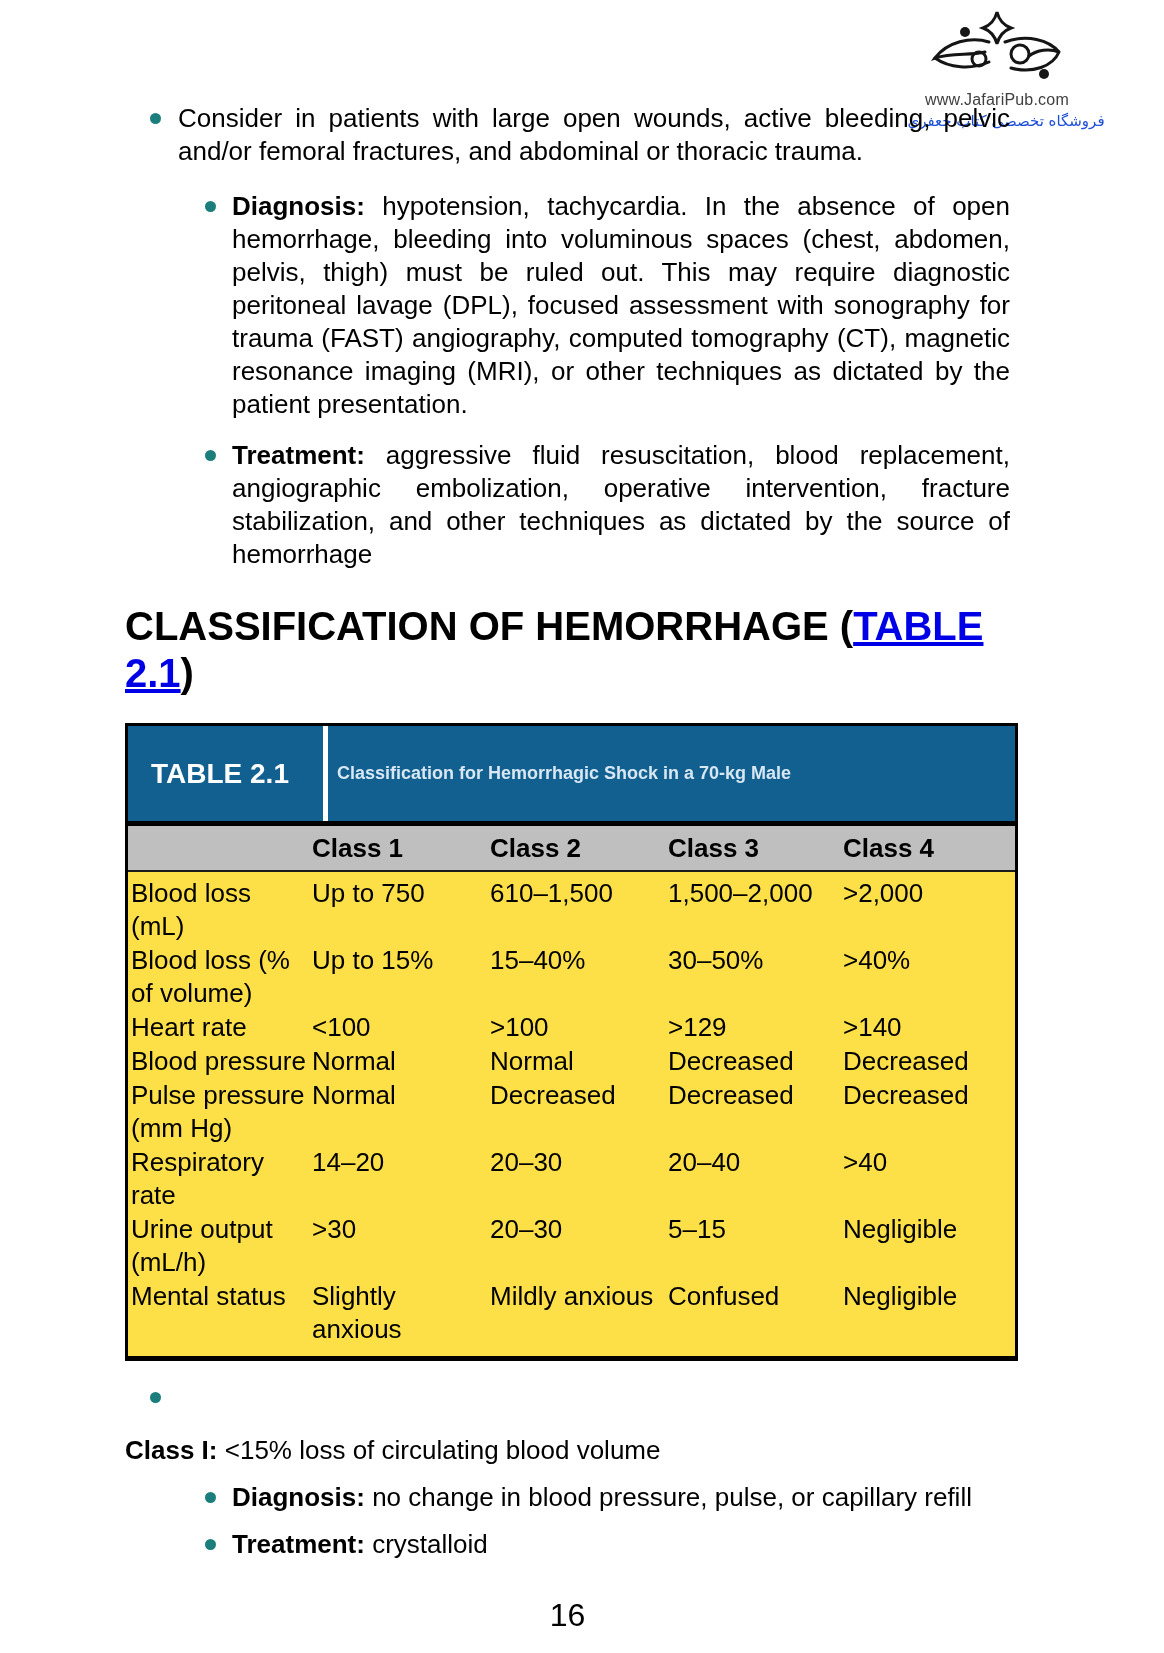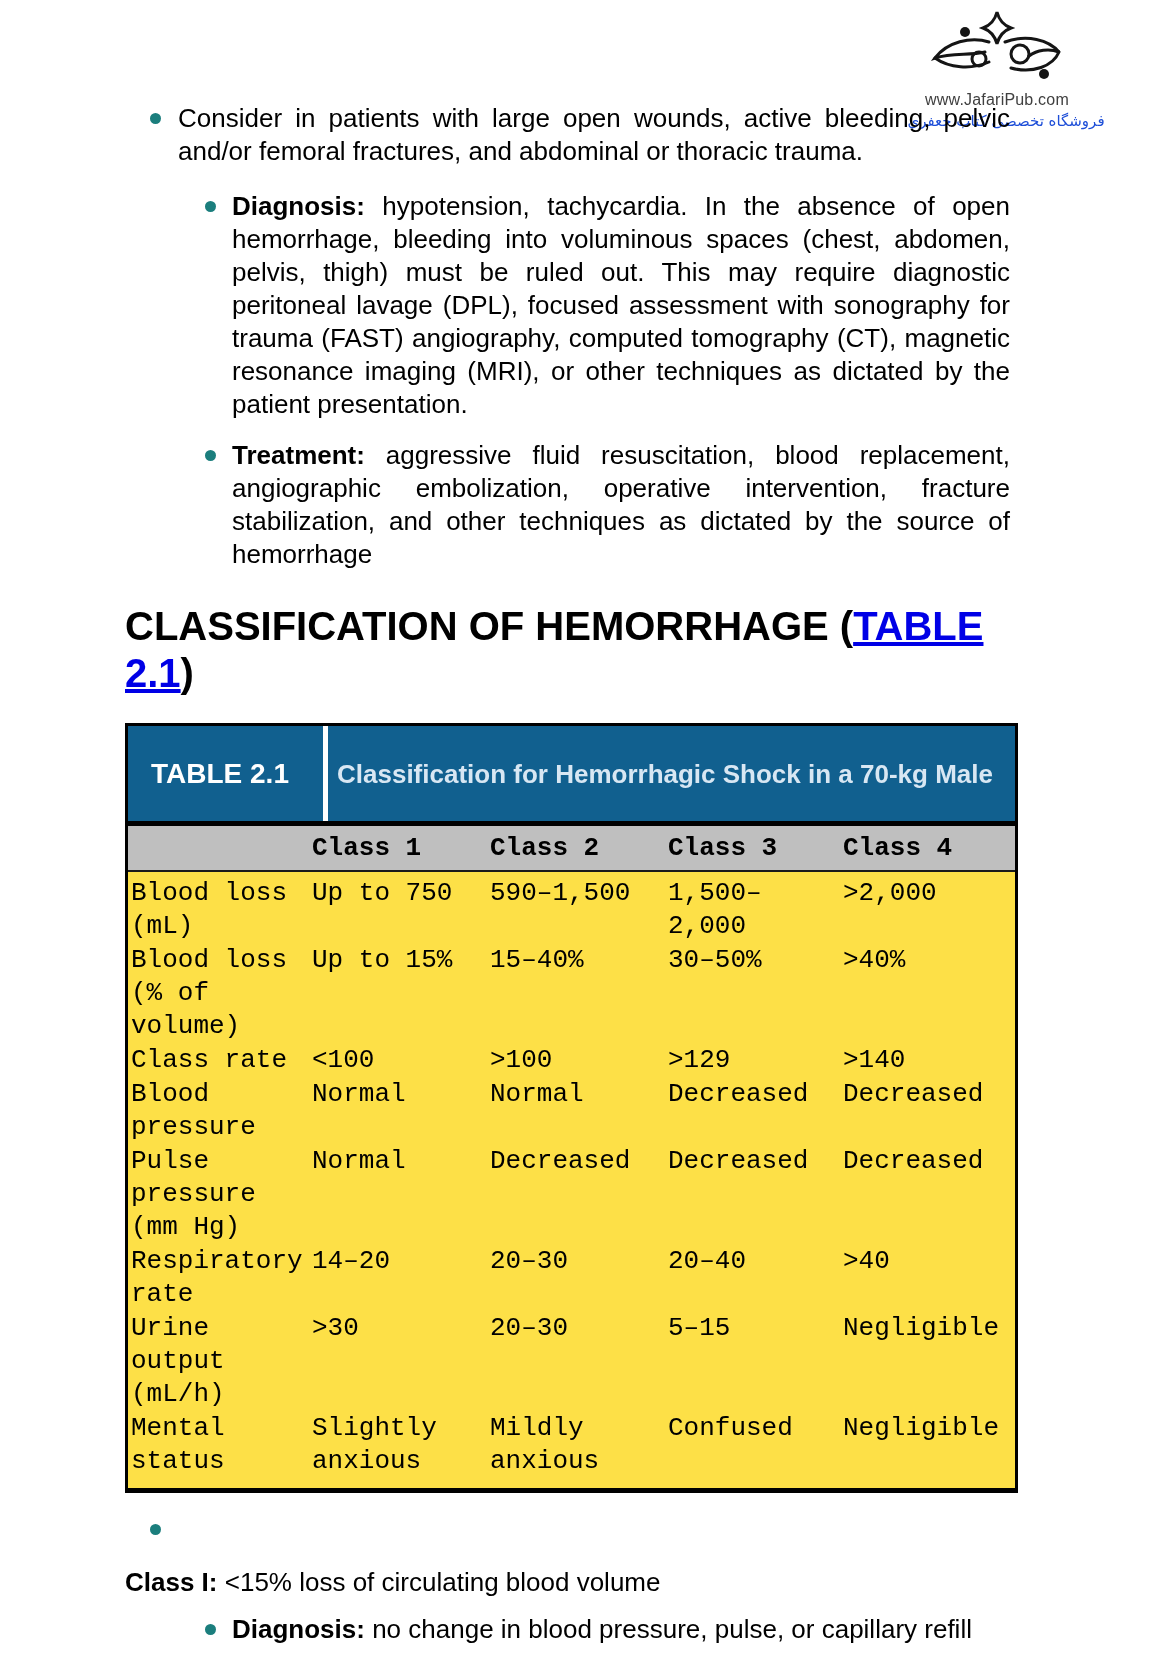--- a/index.html
+++ b/index.html
@@ -35,22 +35,22 @@
     letter-spacing:0;margin:32px 0 26px 0;
   }
   .heading a{color:#0000e6;text-decoration:underline;cursor:pointer;}
   
   .table-frame{width:893px;box-sizing:border-box;border:3px solid #000;border-bottom-width:5px;}
   .tbl-titlebar{display:flex;background:#11608f;border-bottom:5px solid #000;min-height:95px;align-items:stretch;}
   .tbl-label{flex:0 0 195px;box-sizing:border-box;display:flex;align-items:center;
              padding-left:23px;color:#ffffff;font-weight:bold;font-size:28px;}
   .tbl-divider{flex:0 0 5px;background:#ffffff;}
   .tbl-caption{flex:1;display:flex;align-items:center;box-sizing:border-box;
-               padding:10px 12px 10px 9px;color:#d8e7f3;font-weight:bold;font-size:26px;line-height:44px;}
-  table.datagrid{border-collapse:collapse;width:100%;table-layout:fixed;font-family:Liberation Mono, monospace;}
+               padding:10px 12px 10px 9px;color:#d8e7f3;font-weight:bold;font-size:18px;line-height:33px;}
+  table.datagrid{border-collapse:collapse;width:100%;table-layout:fixed;}
   table.datagrid col.c0{width:182px;} table.datagrid col.c1{width:178px;}
   table.datagrid col.c2{width:178px;} table.datagrid col.c3{width:175px;}
   table.datagrid thead th{
     background:#bfbfbf;height:44px;vertical-align:middle;text-align:left;
     font-size:26px;font-weight:bold;padding:0 0 0 2px;border-bottom:2px solid #1a1a1a;
   }
   table.datagrid tbody th,table.datagrid tbody td{
     text-align:left;vertical-align:top;font-weight:normal;font-size:26px;line-height:33px;
     padding:1px 2px 0 2px;background:#fde047;
   }
@@ -127,33 +127,33 @@
           <th>Class 1</th>
               <th>Class 2</th>
               <th>Class 3</th>
               <th>Class 4</th>
             </tr>
         </thead>
         <tbody>
             <tr>
               <th>Blood loss (mL)</th>
               <td>Up to 750</td>
-              <td>590–1,500</td>
+              <td>610–1,500</td>
               <td>1,500–2,000</td>
               <td>&gt;2,000</td>
             </tr>
             <tr>
               <th>Blood loss (% of volume)</th>
               <td>Up to 15%</td>
               <td>15–40%</td>
               <td>30–50%</td>
               <td>&gt;40%</td>
             </tr>
             <tr>
-              <th>Class rate</th>
+              <th>Heart rate</th>
               <td>&lt;100</td>
               <td>&gt;100</td>
               <td>&gt;129</td>
               <td>&gt;140</td>
             </tr>
             <tr>
               <th>Blood pressure</th>
               <td>Normal</td>
               <td>Normal</td>
               <td>Decreased</td>

